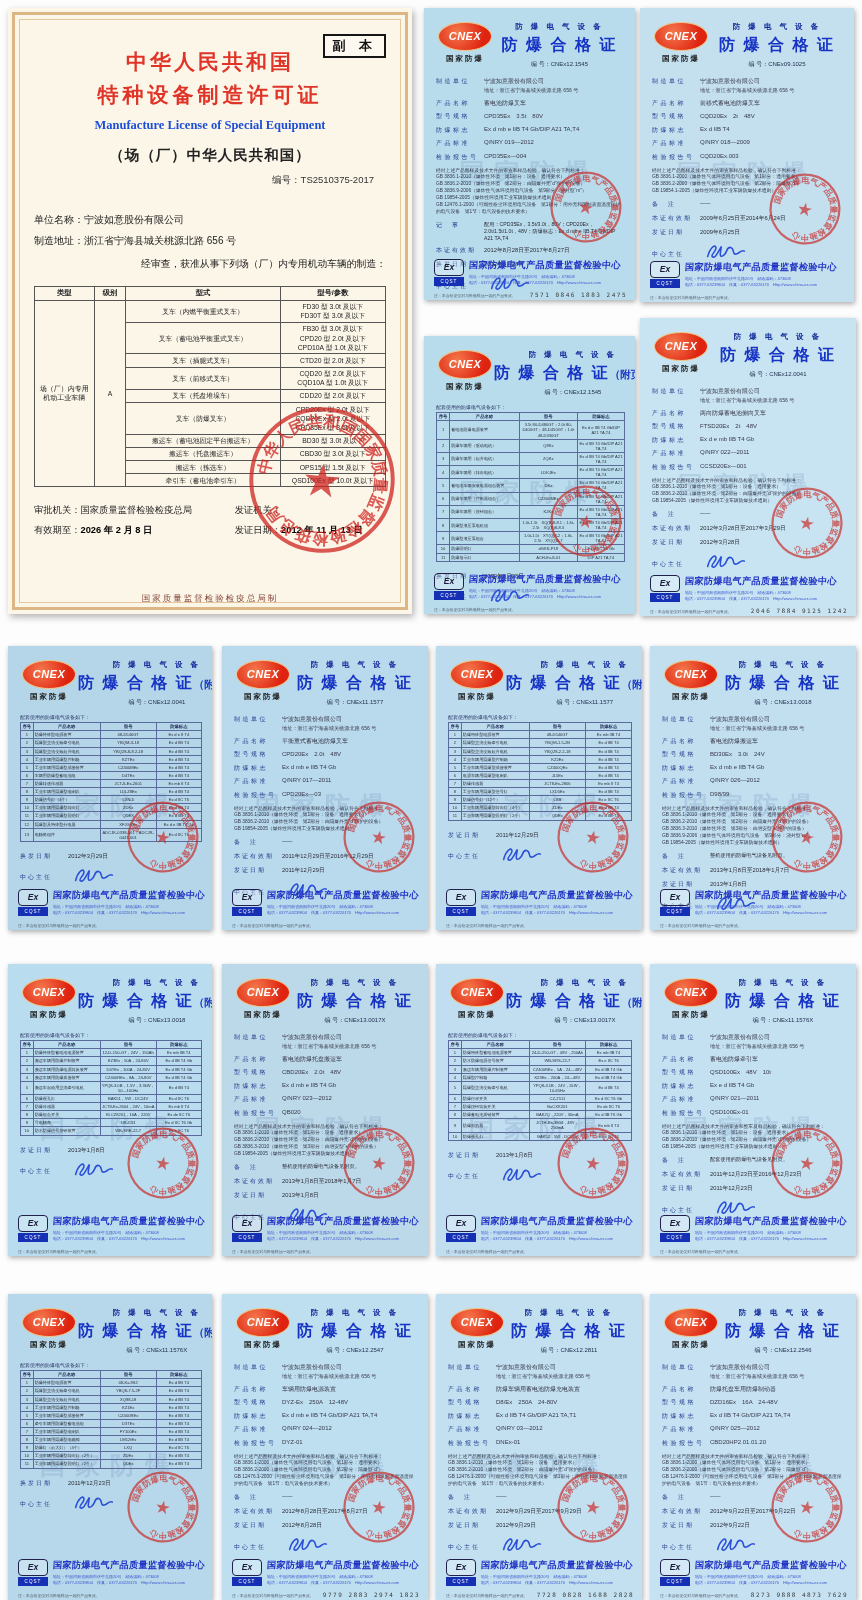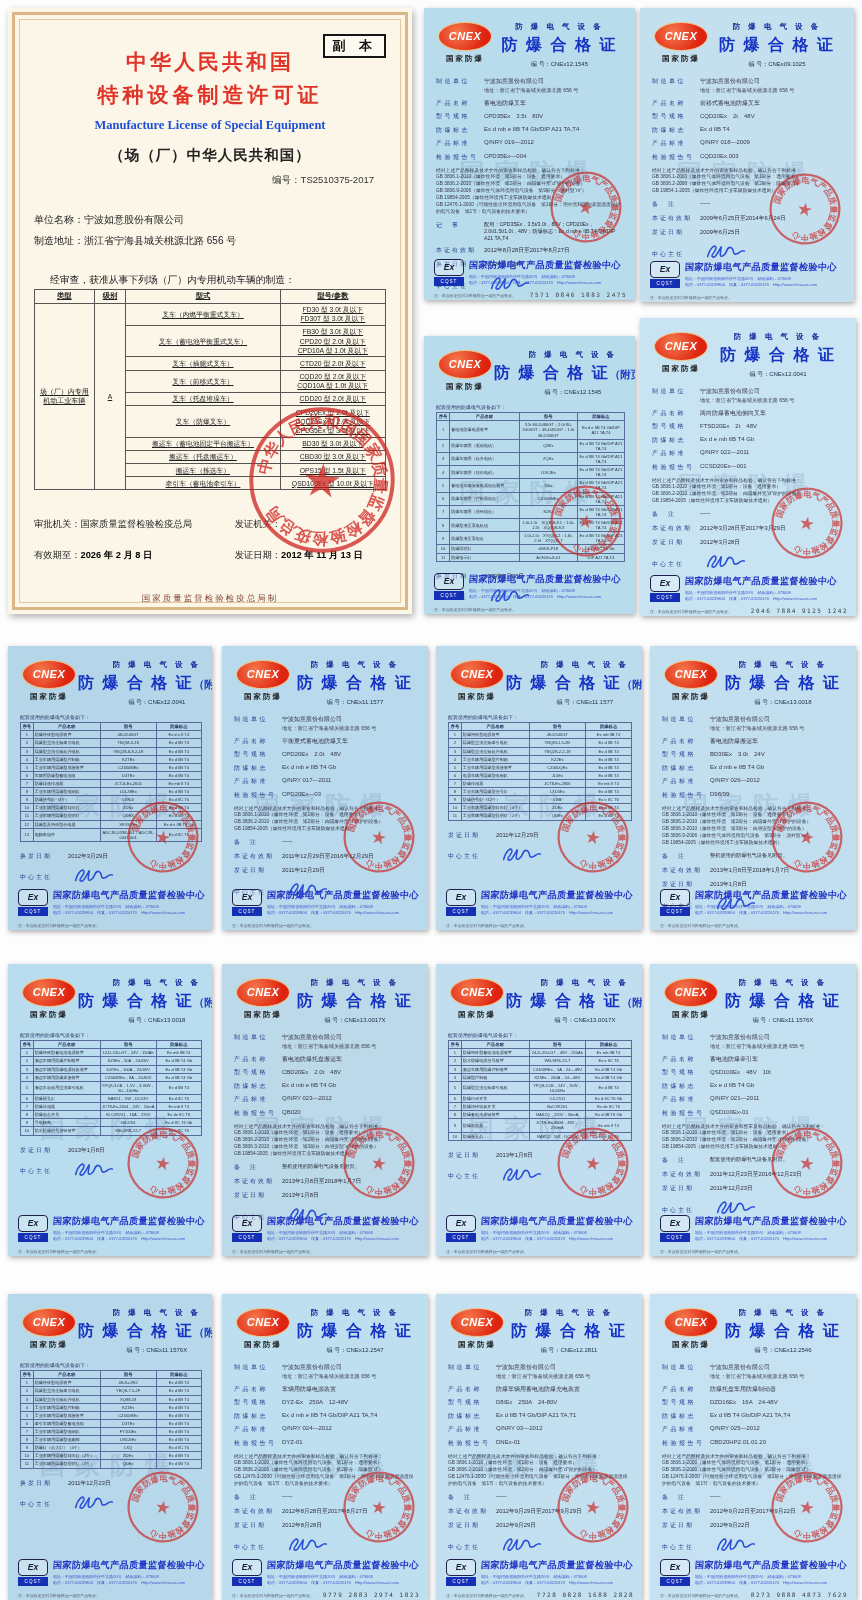--- a/index.html
+++ b/index.html
@@ -13,31 +13,31 @@
   .copy-box{position:absolute;top:26px;right:26px;border:2px solid #151515;padding:1px 7px;font-size:13px;font-weight:700;letter-spacing:5px;color:#111;background:rgba(255,255,255,.35);}
   .wc-t1,.wc-t2{text-align:center;color:#e03428;font-weight:700;font-size:21px;letter-spacing:3px;margin:0;}
   .wc-t1{margin-top:14px;}
   .wc-t2{margin-top:5px;letter-spacing:4px;}
   .wc-en{margin-top:7px;text-align:center;font-family:"Liberation Serif",serif;font-weight:700;font-size:12.5px;color:#1d4ed8;line-height:1.5;}
   .wc-sub{margin-top:11px;text-align:center;font-size:14.5px;font-weight:700;color:#222;letter-spacing:1px;}
   .wc-num{margin-top:9px;text-align:right;padding-right:12px;font-size:9.5px;color:#333;}
   .wc-line{font-size:10px;color:#222;}
   .wc-line.first{margin-top:26px;}
   .wc-line+.wc-line{margin-top:7px;}
-  .wc-intro{margin-top:26px;font-size:9.8px;color:#222;text-indent:16px;}
-  .wc-table{width:100%;margin-top:2px;border-collapse:collapse;font-size:6.8px;color:#222;text-decoration:underline;}
+  .wc-intro{margin-top:10px;font-size:9.8px;color:#222;text-indent:16px;text-align:right;}
+  .wc-table{width:100%;margin-top:15px;border-collapse:collapse;font-size:6.8px;color:#222;}
   .wc-table th,.wc-table td{border:1px solid #555;text-align:center;padding:1.5px 2px;line-height:1.35;}
   .wc-table th{font-size:7.3px;font-weight:700;}
   .wc-cat{width:17%;white-space:pre-line;font-size:7px;}
   .wc-grade{width:9%;}
   .wc-type{width:44%;}
   .wc-params{width:30%;white-space:pre-line;text-align:left;padding-left:4px;}
   .wc-bottom{margin-top:10px;display:flex;font-size:9.3px;color:#222;}
   .wb-l{width:57%;}.wb-r{width:43%;}
-  .wb-l>div,.wb-r>div{margin-top:18px;}
+  .wb-l>div,.wb-r>div{margin-top:7px;}
   .wc-date{font-weight:700;color:#000;}
   .wc-stamp{position:absolute;right:14px;bottom:58px;width:152px;height:152px;transform:rotate(5deg);opacity:.93;z-index:3;}
   .wc-footer{position:absolute;bottom:9px;left:0;right:0;text-align:center;font-size:8.5px;color:#87493a;letter-spacing:2px;}
 
   
   .bc{position:absolute;background:var(--bg,#badaec);box-shadow:1px 2px 5px rgba(0,0,0,.32);overflow:hidden;padding:12px 10px 0 12px;box-sizing:border-box;}
   .pos0{left:424px;top:8px;width:211px;height:292px;}
   .pos1{left:640px;top:8px;width:214px;height:294px;}
   .pos2{left:424px;top:336px;width:211px;height:278px;}
   .pos3{left:640px;top:318px;width:216px;height:298px;}

